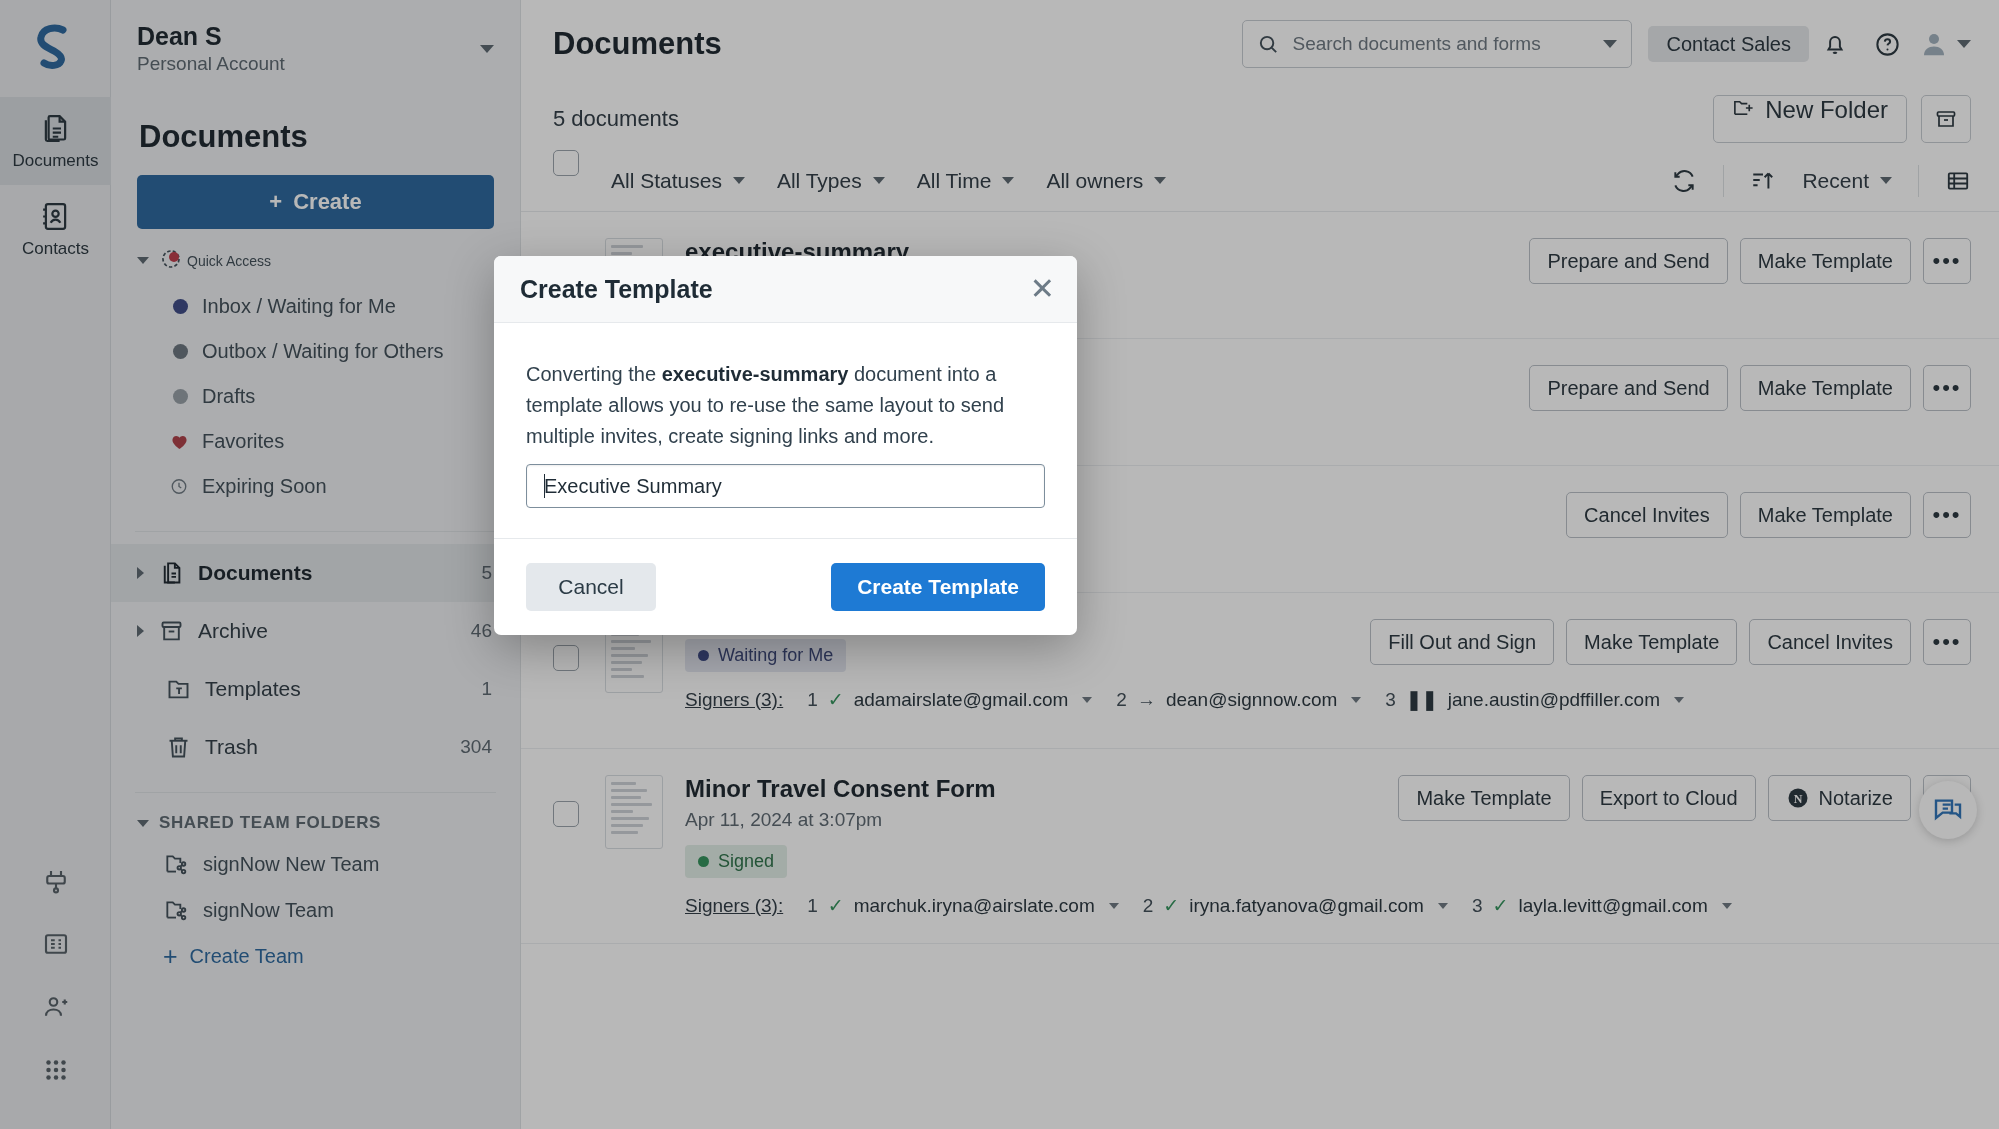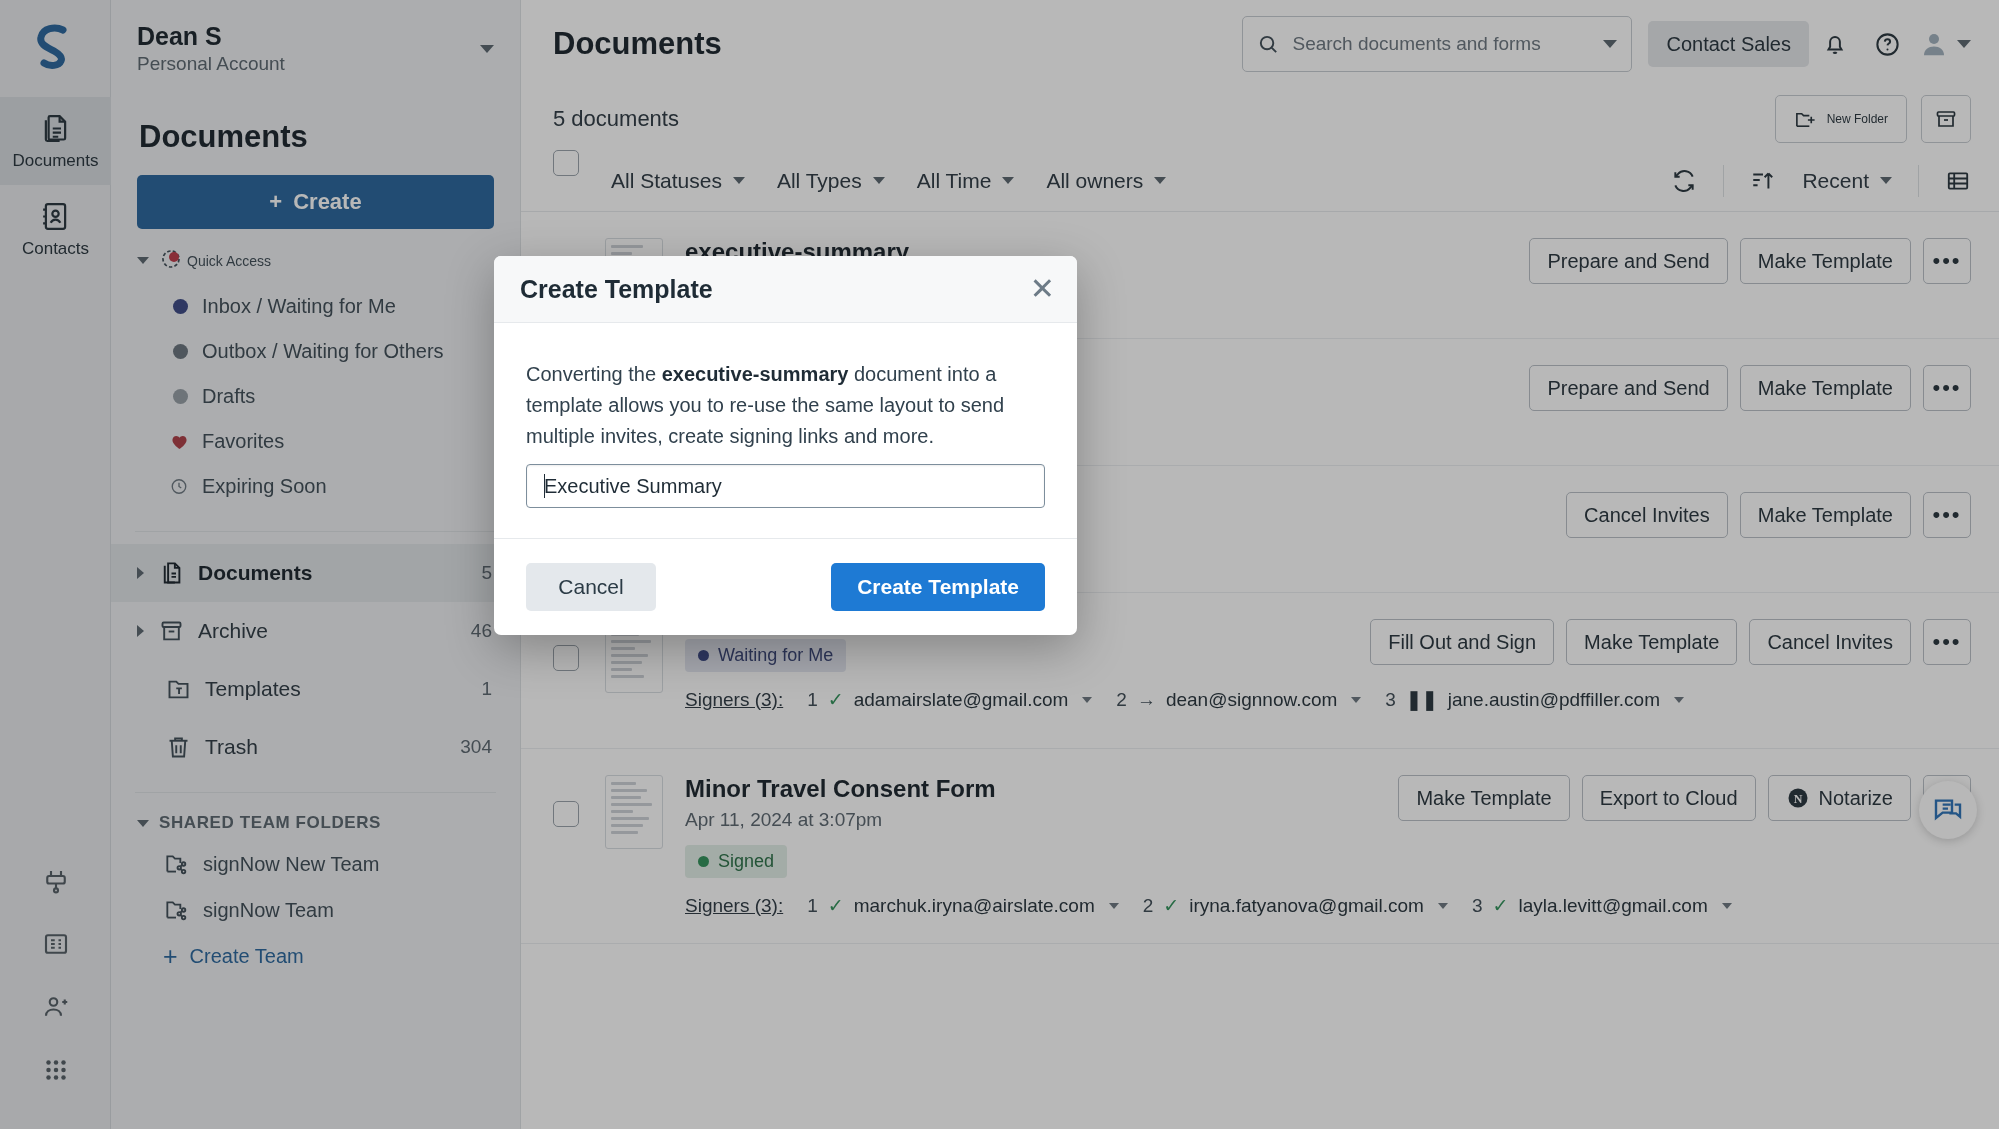--- a/index.html
+++ b/index.html
@@ -90,37 +90,37 @@
     font-size:17px; letter-spacing:.6px; color:#5c6b77; font-weight:600;
   }
   .team-row { display:flex; align-items:center; gap:14px; height:46px; padding-left:52px; font-size:20px; color:#41525f;}
   .create-team { display:flex; align-items:center; gap:12px; height:46px; padding-left:52px; font-size:20px; color:#1e6db4;}
 
   
   .main { position:absolute; left:521px; top:0; right:0; bottom:0; background:#fff; }
   .topbar { height:88px; display:flex; align-items:center; padding: 0 28px 0 32px; gap:0; }
   .page-title { font-size:31px; font-weight:700; color:#1f2c36; }
   .search {
-    margin-left:auto; width:390px; height:56px; border:1px solid #c7ced5; border-radius:5px;
+    margin-left:auto; width:390px; height:48px; border:1px solid #c7ced5; border-radius:5px;
     display:flex; align-items:center; gap:12px; padding: 0 14px; color:#6d7b87; font-size:19px;
     background:#fff;
   }
   .search .sp { margin-left:auto; }
   .contact-sales {
-    margin-left:16px; height:46px; padding:0 18px; border-radius:5px; background:#e4e8ec;
+    margin-left:16px; height:36px; padding:0 18px; border-radius:5px; background:#e4e8ec;
     display:flex;align-items:center; font-size:20px; color:#2b3b46; font-weight:500;
   }
   .hdr-ico { width:52px; height:52px; display:flex;align-items:center;justify-content:center; }
   .avatar-wrap { display:flex; align-items:center; gap:8px; margin-left:6px;}
 
   .subbar { height:62px; display:flex; align-items:center; padding: 0 28px 0 32px; }
   .count { font-size:22px; color:#31414d; }
   .btn-out {
     height:48px; border:1px solid #c7ced5; border-radius:5px; background:#fff;
-    display:flex;align-items:center;gap:10px;padding:0 18px;font-size:12px;color:#2b3b46;
+    display:flex;align-items:flex-start;gap:10px;padding:0 18px;font-size:24px;color:#2b3b46;
   }
   .sq-btn { width:50px;height:48px;border:1px solid #c7ced5;border-radius:5px;display:flex;align-items:center;justify-content:center;background:#fff;}
 
   .filters { height:62px; display:flex; padding: 0 28px 0 32px; gap:0; border-bottom:1px solid #e7ebee;}
   .chk {
     width:26px;height:26px;border:1px solid #9aa6b1;border-radius:5px;background:#fff;flex:none;
   }
   .filter { display:flex;align-items:center;gap:11px;font-size:21px;color:#31414d; margin-left:32px;}
   .chev { width:0;height:0;border-left:6px solid transparent;border-right:6px solid transparent;border-top:7px solid #5c6b77;}
   .filters .right { margin-left:auto; display:flex; align-items:center; gap:26px;}

